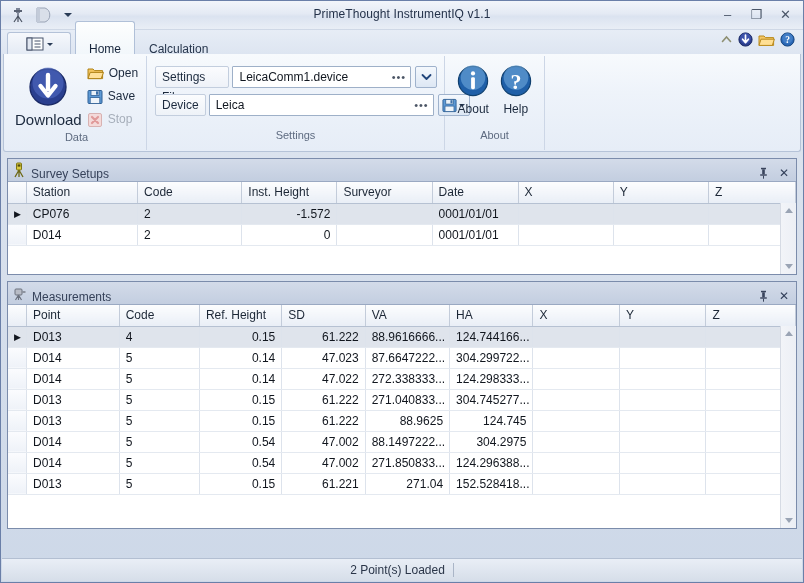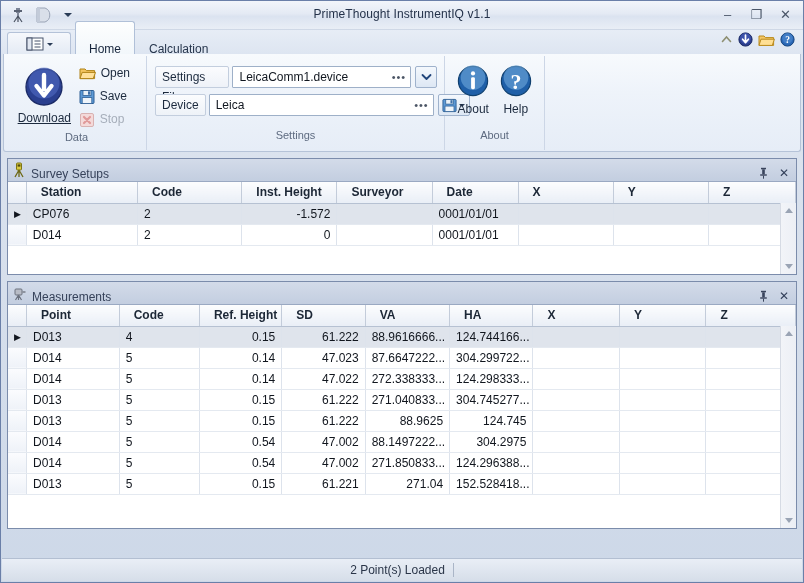--- a/index.html
+++ b/index.html
@@ -71,21 +71,21 @@
     border-right:1px solid #ccd6e6;
   }
   .group-body{display:flex;align-items:flex-start;padding:6px 8px 0 8px;flex:1;}
   .group-label{
     text-align:center;font-size:11px;color:#5e6b80;padding-bottom:9px;
   }
   .big-btn{
     width:78px;display:flex;flex-direction:column;align-items:center;gap:3px;
     padding-top:4px;border-radius:3px;
   }
-  .big-btn .lbl{font-size:12px;color:#1c2a3e;text-decoration:underline;}
+  .big-btn .lbl{font-size:15px;color:#1c2a3e;}
   .small-col{display:flex;flex-direction:column;gap:2px;padding-left:2px;padding-top:2px;}
   .small-btn{
     display:flex;align-items:flex-start;gap:5px;padding:2px 8px 2px 3px;border-radius:3px;
     font-size:12px;color:#1c2a3e;height:21px;box-sizing:border-box;
   }
   .small-btn.disabled{color:#a6aeba;}
 
   
   .form-row{display:flex;align-items:center;margin-bottom:6px;}
   .flabel{
@@ -134,21 +134,21 @@
     background:linear-gradient(#d3dbe9,#c3cee0);
     border-bottom:1px solid #9aa9c2;
     display:flex;align-items:flex-end;padding:0 4px;gap:5px;
   }
   .cap-title{font-size:12px;color:#36425a;flex:1;}
   .cap-btn{width:16px;height:16px;display:flex;align-items:center;justify-content:center;
     color:#33405a;font-size:12px;}
   .grid{flex:1;display:flex;flex-direction:column;background:#fff;overflow:hidden;position:relative;}
   table.dg{border-collapse:collapse;width:100%;table-layout:fixed;font-size:12px;}
   table.dg th{
-    height:21px;padding:0 0 0 14px;text-align:left;font-weight:bold;font-size:12px;color:#1c2736;
+    height:21px;padding:0 0 0 6px;text-align:left;font-weight:normal;font-size:12px;color:#1c2736;
     background:linear-gradient(#fcfdfe,#e9eef6);
     border-right:1px solid #c3ccda;border-bottom:1px solid #b6c1d2;
     box-sizing:border-box;white-space:nowrap;overflow:hidden;
   }
   table.dg td{
     height:21px;padding:0 6px;border-right:1px solid #dde3ec;border-bottom:1px solid #e4e9f0;
     box-sizing:border-box;white-space:nowrap;overflow:hidden;color:#11161e;
   }
   tr.sel td{background:#dfe4ec;}
   td.num{text-align:right;}

